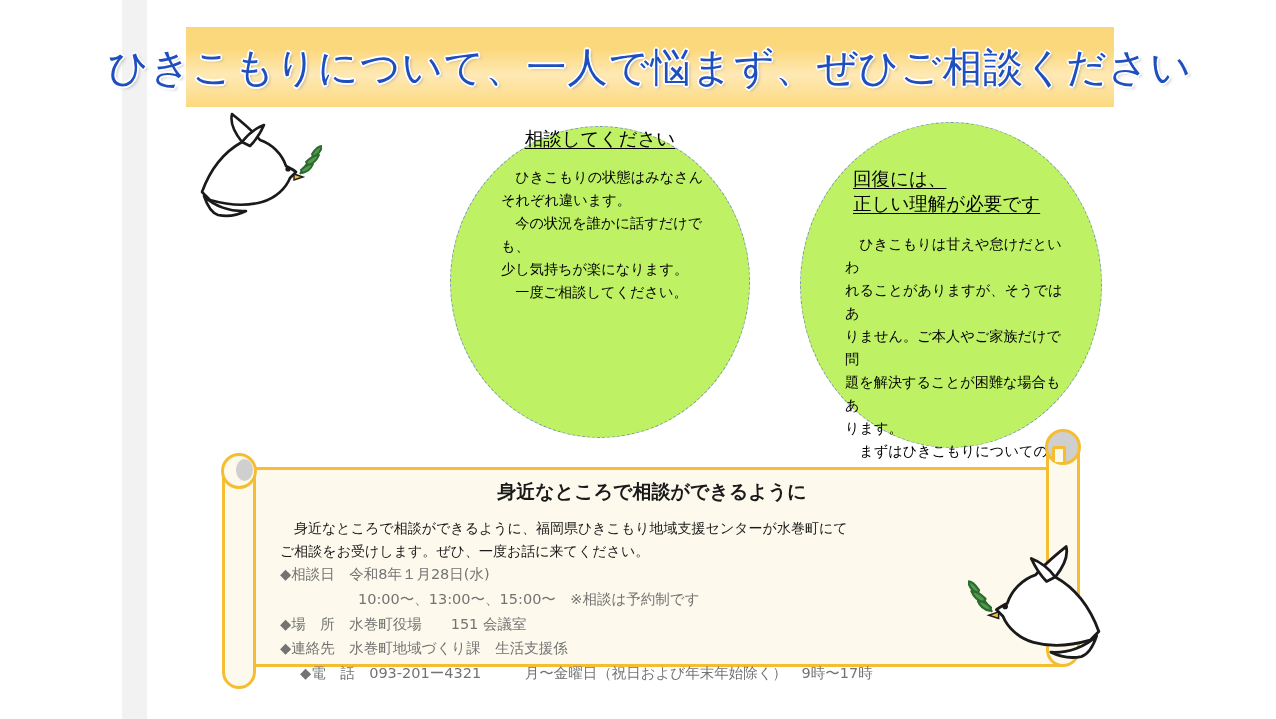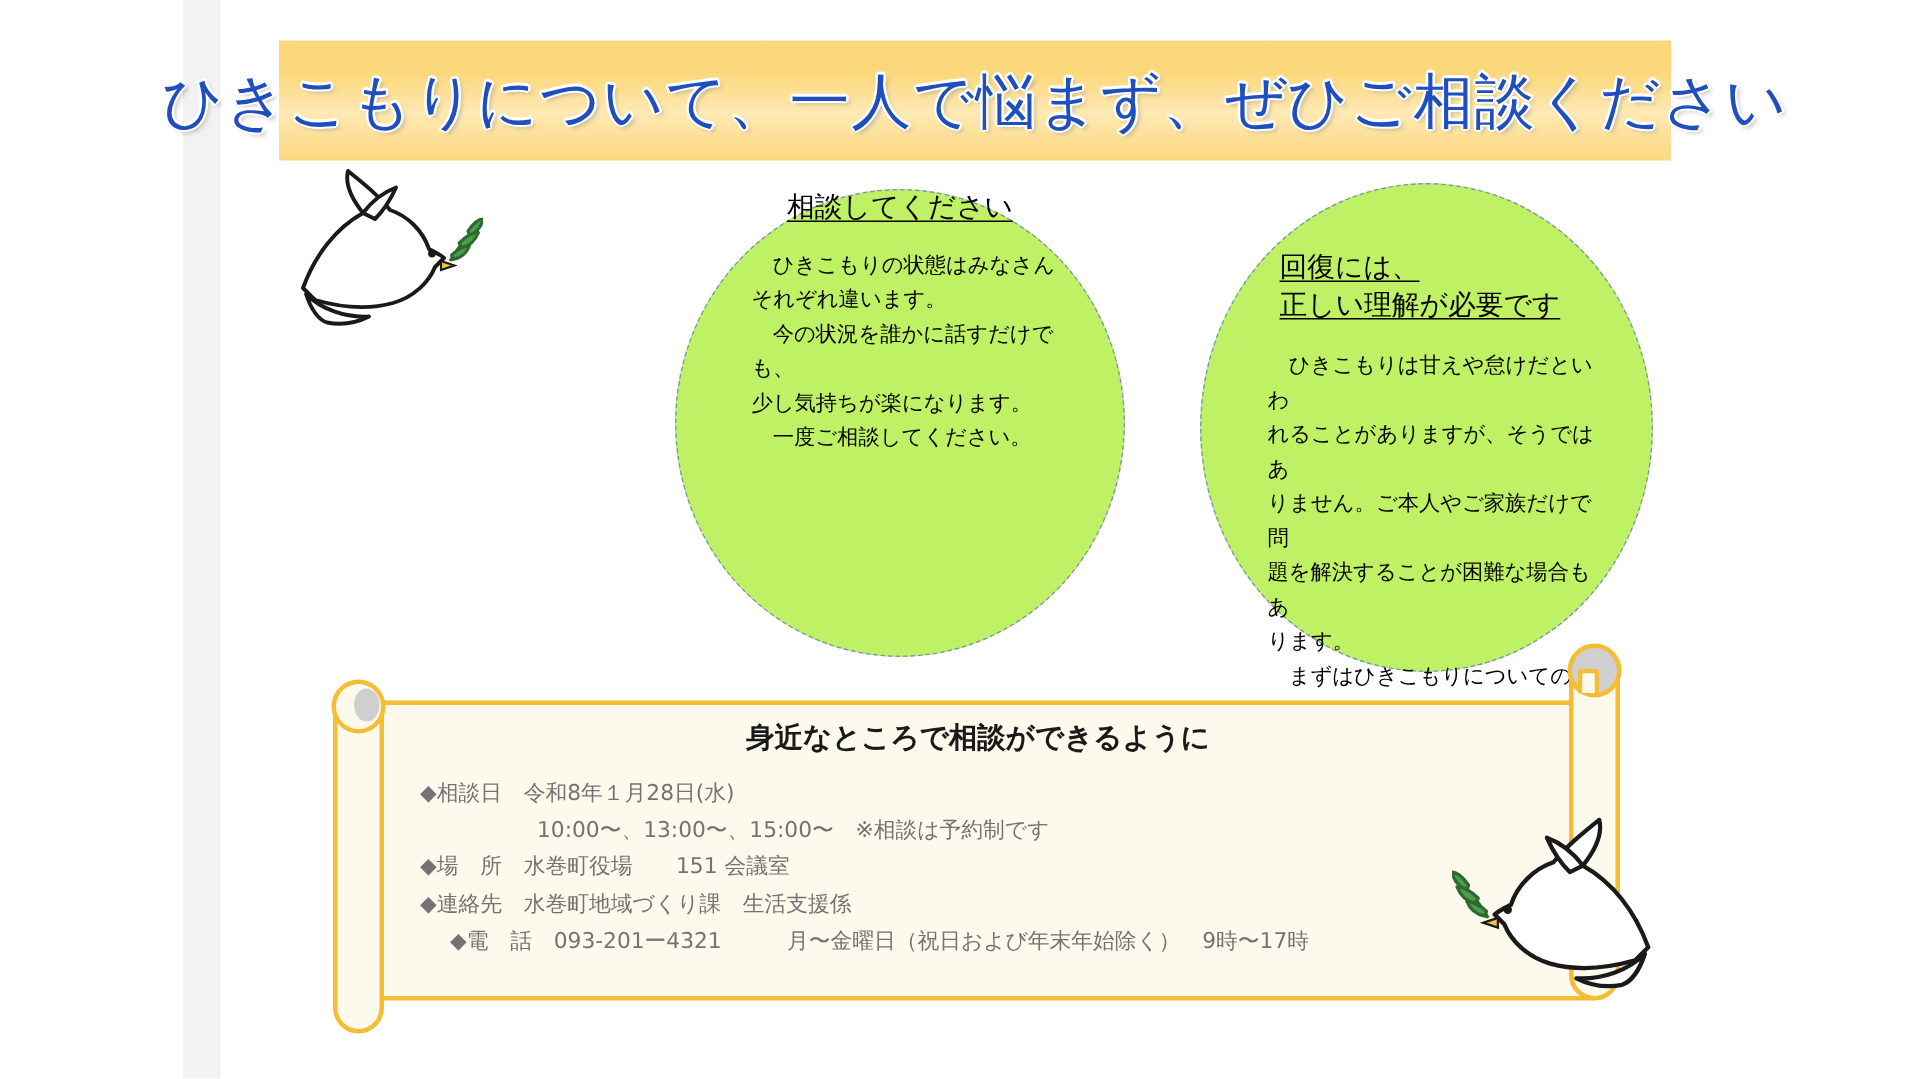--- a/index.html
+++ b/index.html
@@ -234,20 +234,22 @@
       <span class="curl-dot"></span>
     </div>
 
     <div class="scroll-roll" id="roll-right"></div>
     <div class="roll-curl" id="curl-right">
       <span class="curl-dot"></span>
     </div>
 
     <div class="panel-inner">
       <div class="panel-heading">身近なところで相談ができるように</div>
+      <div class="panel-intro">　身近なところで相談ができるように、福岡県ひきこもり地域支援センターが水巻町にて
+ご相談をお受けします。ぜひ、一度お話に来てください。</div>
       <div class="panel-line">◆相談日　令和8年１月28日(水)</div>
       <div class="panel-line indent-1">10:00〜、13:00〜、15:00〜　※相談は予約制です</div>
       <div class="panel-line">◆場　所　水巻町役場　　151 会議室</div>
       <div class="panel-line">◆連絡先　水巻町地域づくり課　生活支援係</div>
       <div class="panel-line indent-2">◆電　話　093-201ー4321　　　月〜金曜日（祝日および年末年始除く）　9時〜17時</div>
     </div>
   </div>
 
   <svg class="dove" id="dove-bottom" viewBox="0 0 132 112" style="transform: scaleX(-1);">
     <g fill="#ffffff" stroke="#1a1a1a" stroke-width="2.6" stroke-linecap="round" stroke-linejoin="round">

